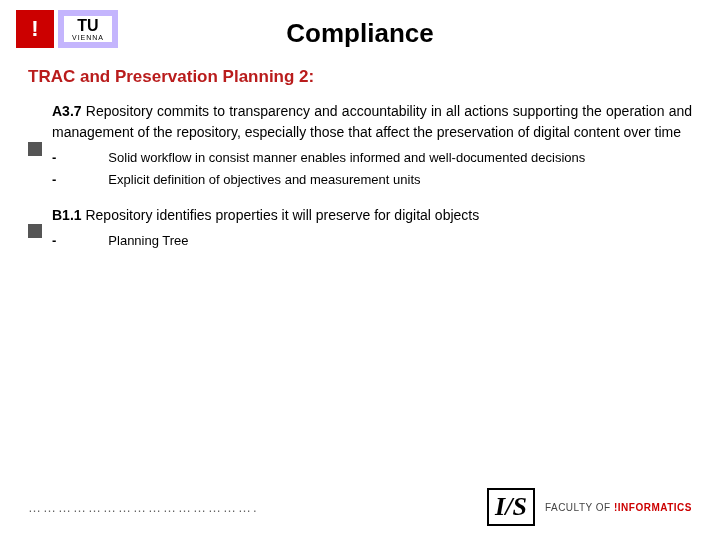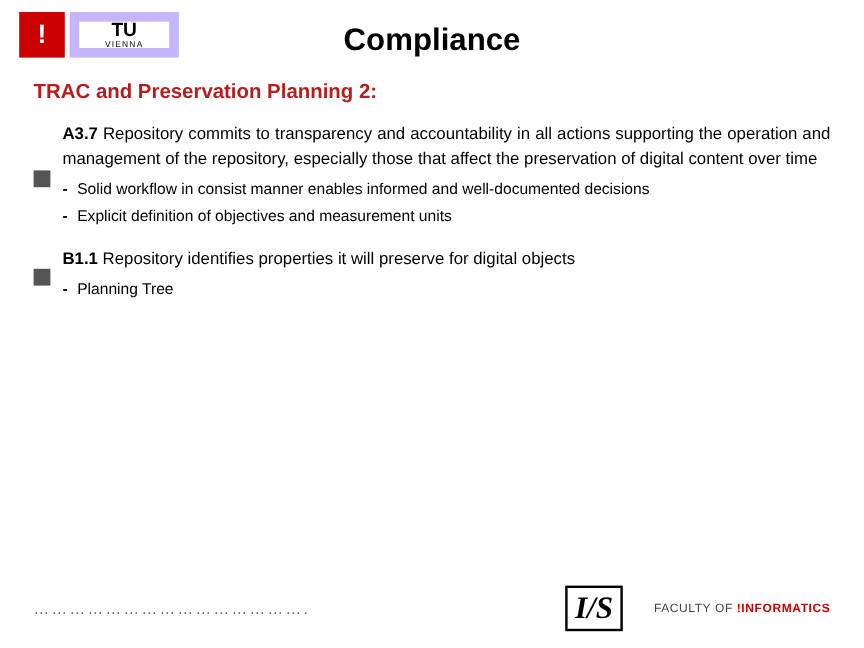--- a/index.html
+++ b/index.html
@@ -46,23 +46,23 @@
       align-items: center;
       justify-content: center;
       color: white;
       font-weight: bold;
       font-size: 22px;
       margin-right: 4px;
       flex-shrink: 0;
     }
 
     .logo-tu {
-      width: 91px;
+      width: 60px;
       height: 38px;
-      border: 8px solid #c4b5fd;
+      border: 6px solid #c4b5fd;
       display: flex;
       align-items: center;
       justify-content: center;
       flex-direction: column;
     }
 
     .logo-tu-text {
       font-size: 16px;
       font-weight: bold;
       color: #000;
@@ -138,20 +138,21 @@
 
     .sub-dash {
       margin-right: 8px;
       flex-shrink: 0;
       font-weight: bold;
     }
 
     .sub-text {
       text-align: justify;
       flex: 1;
+      margin-left: 44px;
     }
 
     
     .footer {
       position: absolute;
       bottom: 14px;
       left: 0;
       right: 0;
       display: flex;
       align-items: center;
@@ -161,21 +162,21 @@
     .footer-dots {
       font-size: 13px;
       color: #666;
       letter-spacing: 2px;
       flex: 1;
     }
 
     .footer-logo-right {
       display: flex;
       align-items: center;
-      gap: 26px;
+      gap: 10px;
     }
 
     .footer-is-logo {
       font-size: 26px;
       font-weight: bold;
       color: #000;
       font-style: italic;
       font-family: serif;
       border: 2px solid #000;
       padding: 2px 6px;

